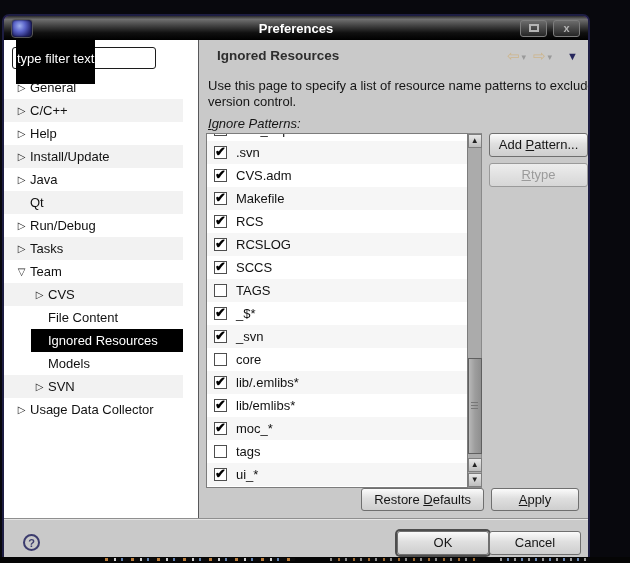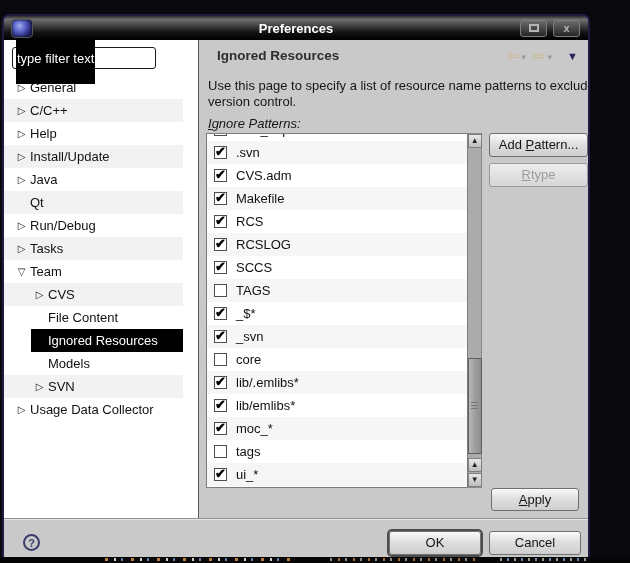--- a/index.html
+++ b/index.html
@@ -85,21 +85,21 @@
 
   .panel-bottom { margin-top:auto; display:flex; justify-content:flex-end; gap:7px; padding:0 9px 7px 0; }
   .panel-bottom .btn { height:23px; }
 
   
   .footer { height:48px; border-top:1px solid #8f8f8f; box-shadow:inset 0 1px 0 #e6e6e6;
     background:#c9c9c9; display:flex; align-items:center; }
   .help-btn { width:17px; height:17px; border-radius:50%; border:2px solid #3c3c6e; color:#3c3c6e;
     font-size:11px; font-weight:bold; display:flex; align-items:center; justify-content:center;
     margin-left:19px; }
-  .footer-btns { margin-left:auto; display:flex; gap:8px; margin-right:7px; align-items:center; }
+  .footer-btns { margin-left:auto; display:flex; margin-right:7px; align-items:center; }
   .footer .btn { height:24px; min-width:92px; }
   .btn.default { box-shadow:0 0 0 2px #4d4d4d; border-color:#6f6f6f; }
 
   
   .desktop-strip { position:absolute; left:0; top:557px; width:630px; height:6px; background:#050505; }
   .desktop-strip .noise { position:absolute; top:1px; height:3px; }
 </style>
 </head>
 <body>
 
@@ -344,20 +344,23 @@
           <button class="btn">
               <span><span>Add </span><span class="u">P</span><span>attern...</span></span>
             </button>
           <button class="btn disabled">
               <span><span></span><span class="u">R</span><span>type</span></span>
             </button>
         </div>
       </div>
 
       <div class="panel-bottom">
+        <button class="btn">
+            <span><span>Restore </span><span class="u">D</span><span>efaults</span></span>
+          </button>
         <button class="btn" style="min-width:88px;">
             <span><span></span><span class="u">A</span><span>pply</span></span>
           </button>
       </div>
     </div>
   </div>
 
   <div class="footer">
     <div class="help-btn">?</div>
     <div class="footer-btns">

